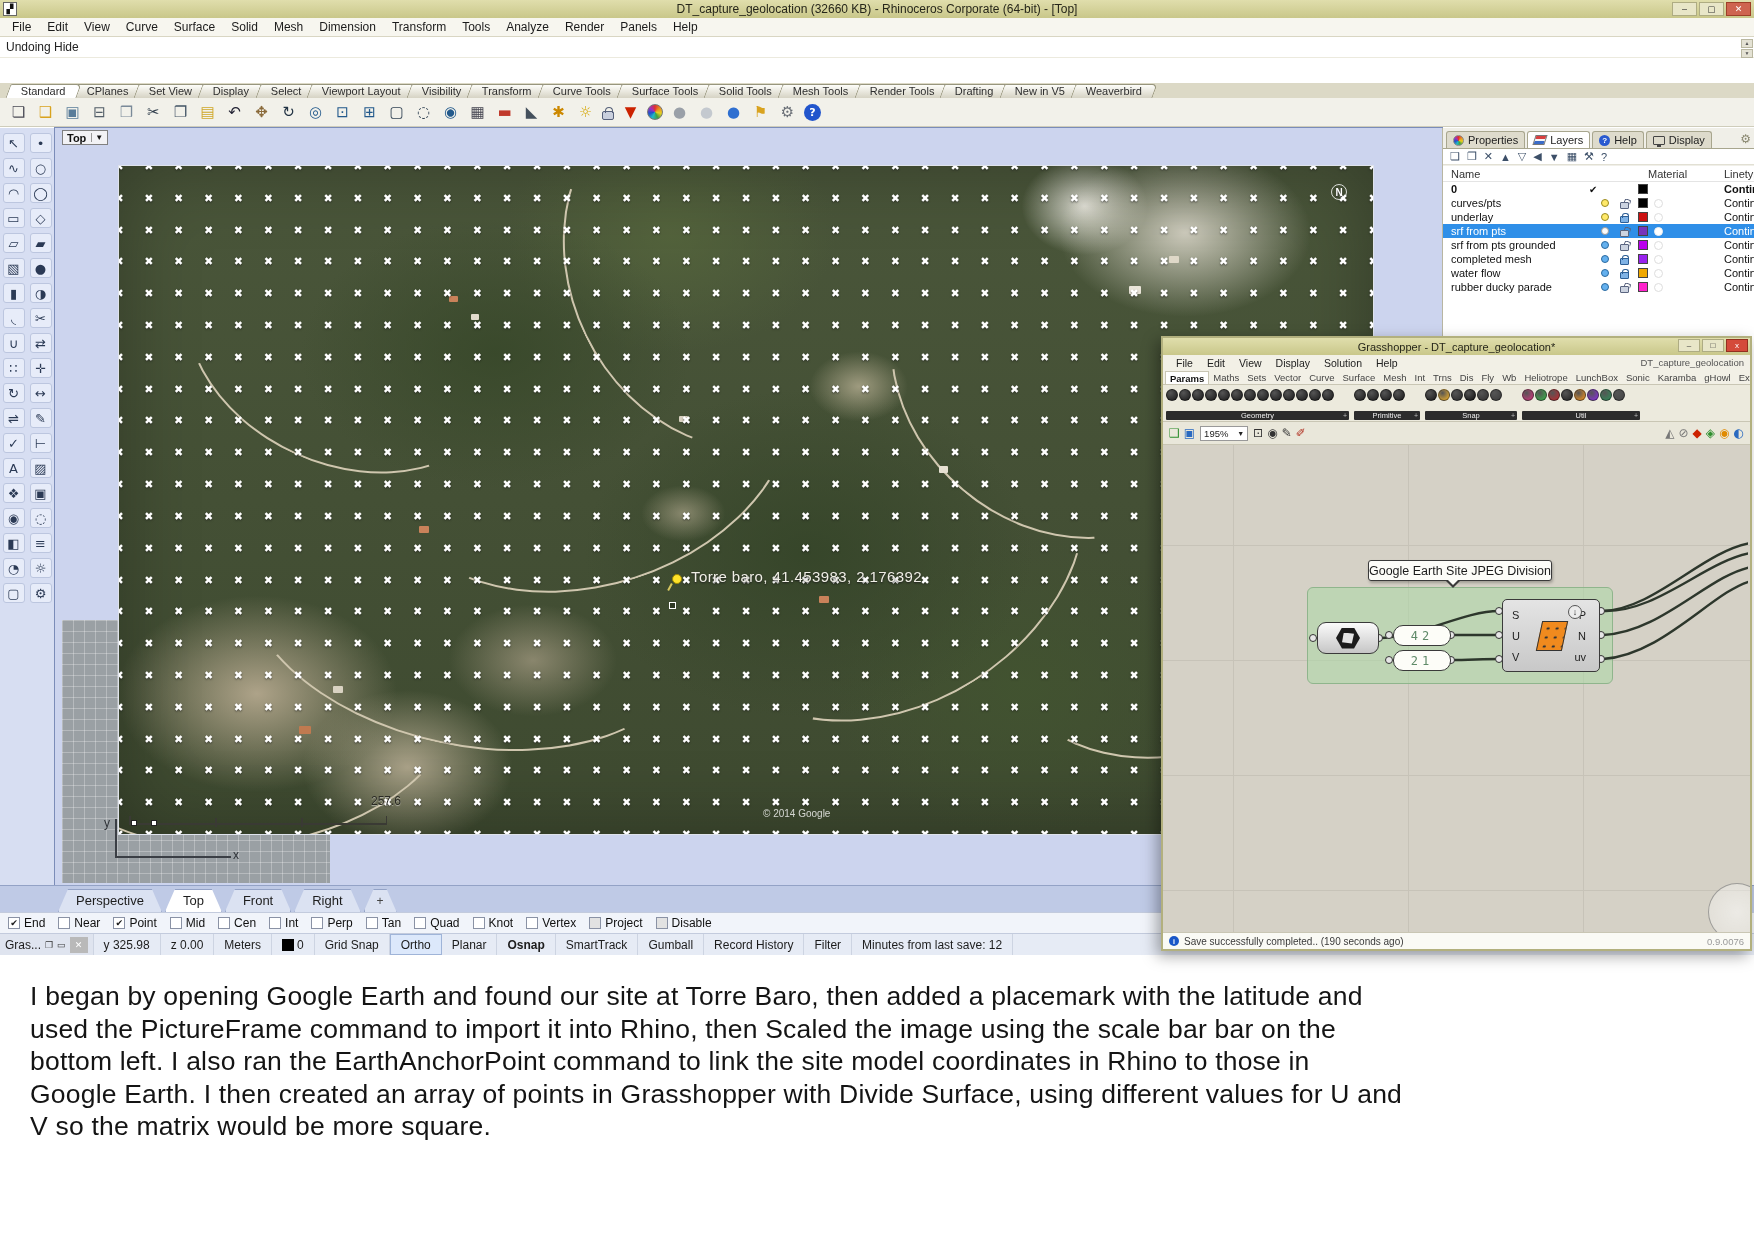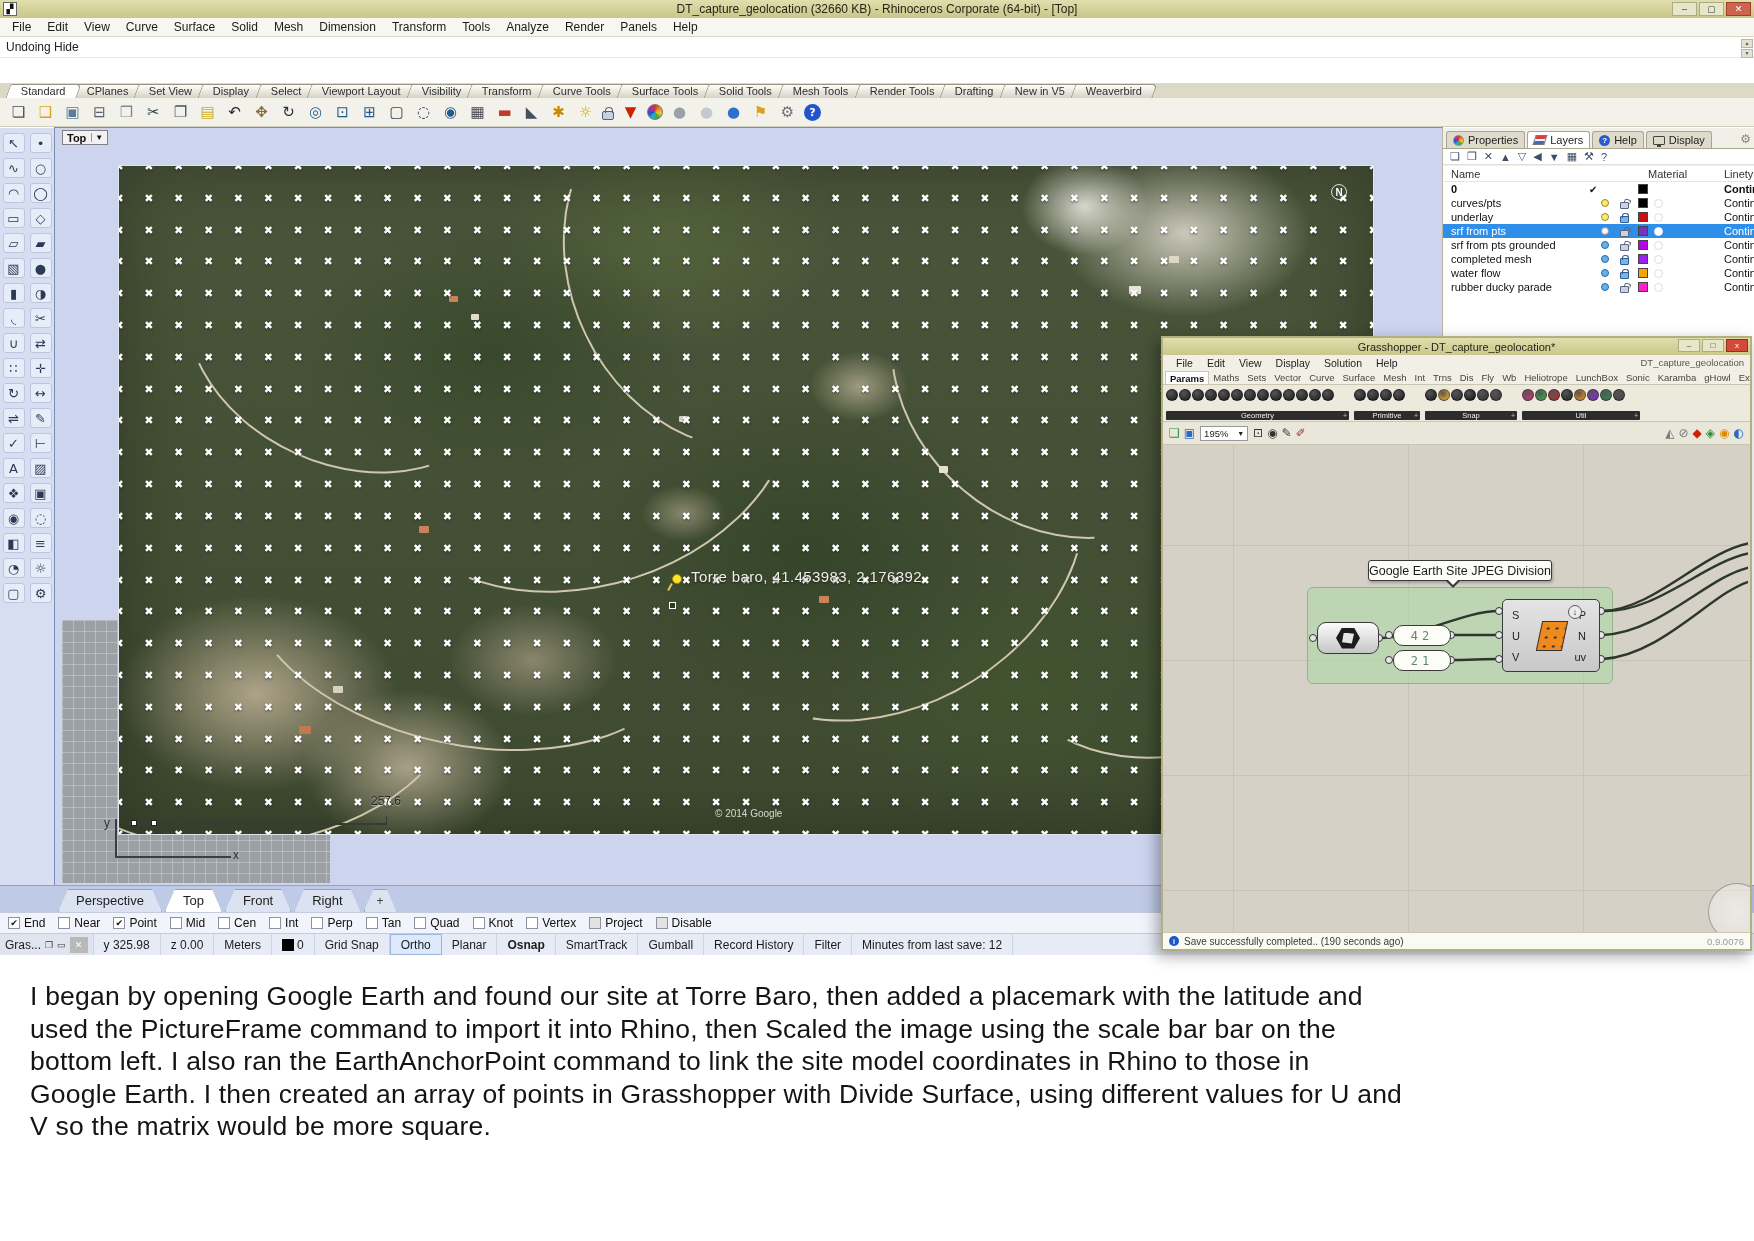--- a/index.html
+++ b/index.html
@@ -1348,21 +1348,21 @@
           <span class="xm" style="left: 97.619%; top: 100%;">✖</span>
           <span class="xm" style="left: 100%; top: 100%;">✖</span>
         </div>
 
       <span class="north">N</span>
 
       <span class="pin" style="left:553px;top:408px;"></span>
       <span class="pinbox" style="left:550px;top:436px;"></span>
       <span class="pktext" style="left:572px;top:402px;">Torre baro, 41.453983, 2.176392</span>
 
-      <span class="credit" style="left:596px;top:642px;">© 2014 Google</span>
+      <span class="credit" style="left:644px;top:642px;">© 2014 Google</span>
 
       <div class="scalebar">
         <span class="sline"></span>
         <span class="stick" style="left:0;top:2px;"></span>
         <span class="stick" style="left:86px;top:4px;"></span>
         <span class="stick" style="left:172px;top:4px;"></span>
         <span class="stick" style="right:0;top:2px;"></span>
         <span class="shandle" style="left:2px;"></span>
         <span class="shandle" style="left:22px;"></span>
         <span class="slabel">257.6</span>

